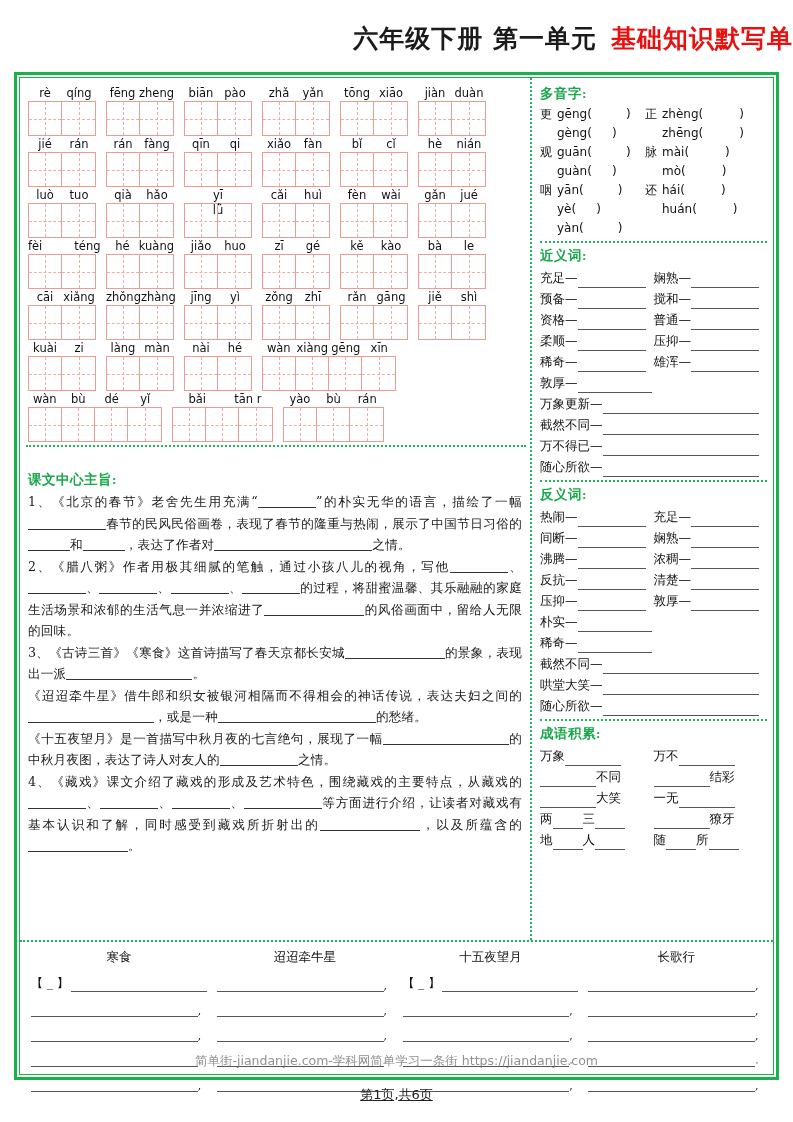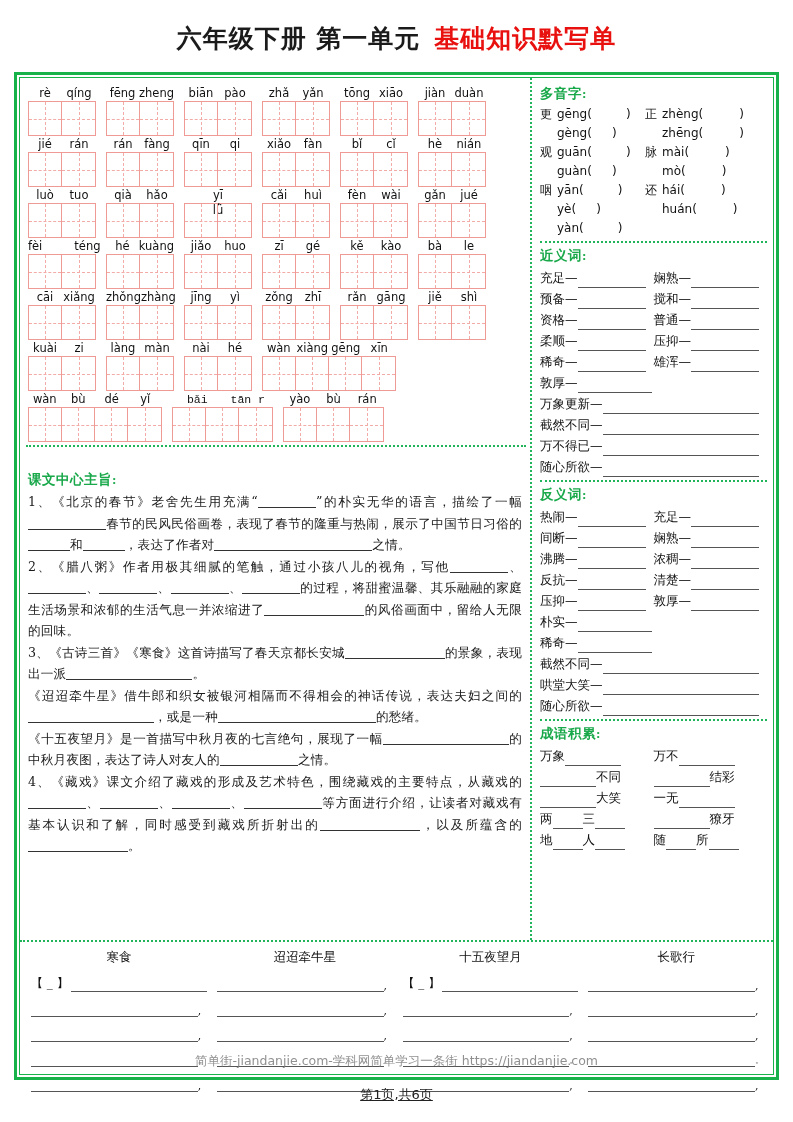--- a/index.html
+++ b/index.html
@@ -6,21 +6,21 @@
   html, body {
     width: 793px; height: 1122px;
     background: #ffffff;
     font-family: "Liberation Sans", "DejaVu Sans", sans-serif;
   }
   body { position: relative; overflow: hidden; }
 
   
   .title-bar {
     height: 62px;
-    display: flex; align-items: center; justify-content: center;
+    display: flex; align-items: center; justify-content: flex-end;
     gap: 14px;
     padding-top: 14px;
   }
   .title-black {
     font-size: 25px; font-weight: bold; color: #1b1b1b;
     letter-spacing: 1px;
     font-family: "DejaVu Sans", sans-serif;
   }
   .title-red {
     font-size: 25px; font-weight: bold; color: #e8110f;
@@ -588,21 +588,21 @@
                   <span>yǐ</span>
                 </div>
                 <div class="tzg">
                   <div class="cell"></div>
                   <div class="cell"></div>
                   <div class="cell"></div>
                   <div class="cell"></div>
                 </div>
               </div>
               <div class="py-item">
-                <div class="py-text" style="width: 101px; font-family: Liberation Mono, monospace;">
+                <div class="py-text" style="width: 101px;">
                   <span>bǎi</span>
                   <span>tān r</span>
                 </div>
                 <div class="tzg">
                   <div class="cell"></div>
                   <div class="cell"></div>
                   <div class="cell"></div>
                 </div>
               </div>
               <div class="py-item">

